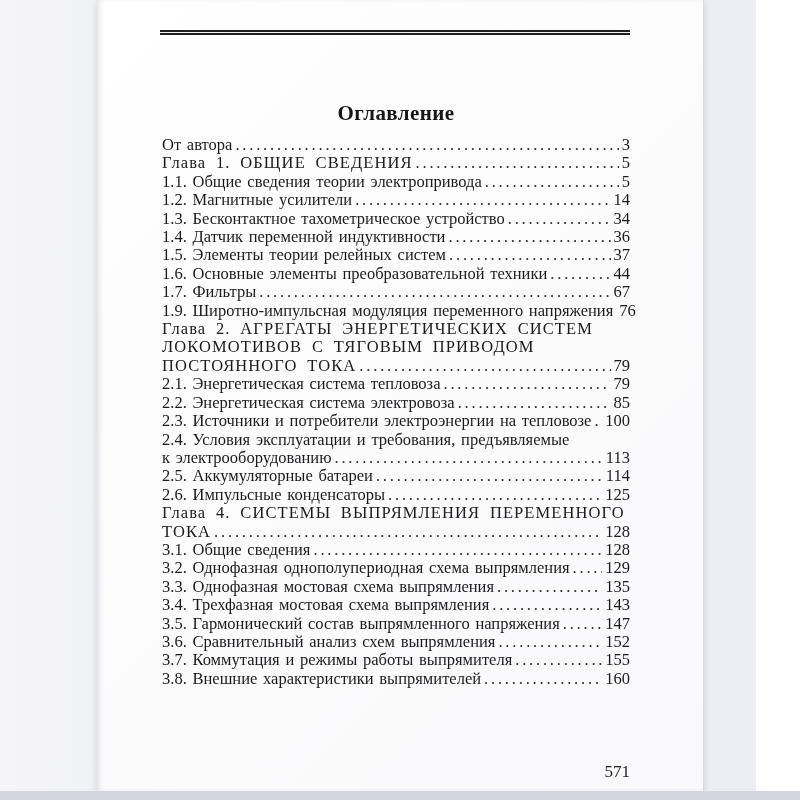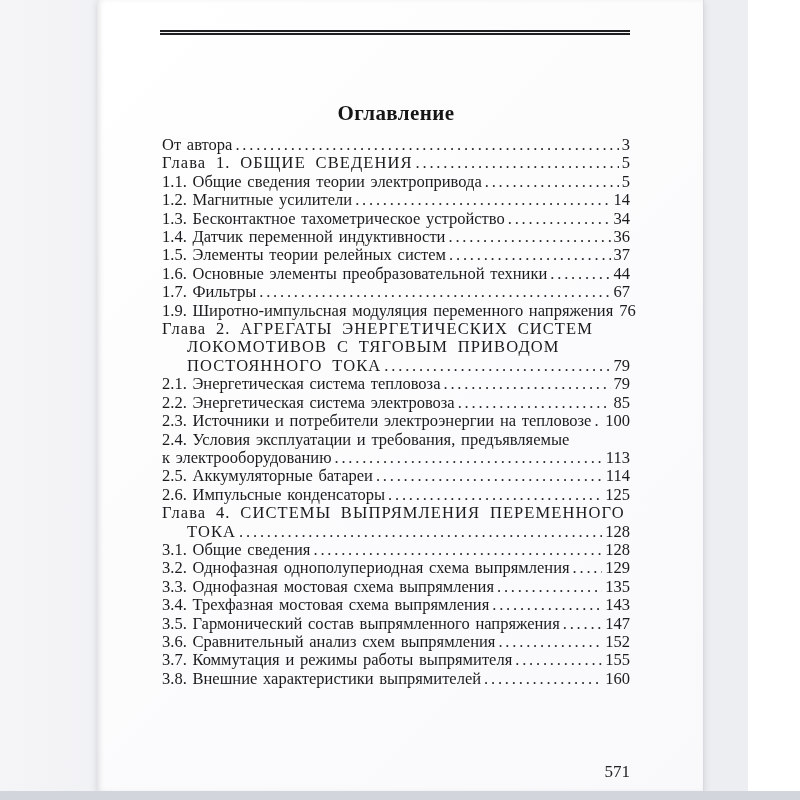--- a/index.html
+++ b/index.html
@@ -9,20 +9,21 @@
     height: 800px;
     overflow: hidden;
     font-family: "Liberation Serif", "DejaVu Serif", serif;
   }
   .stage {
     position: relative;
     width: 748px;
     height: 800px;
     background: linear-gradient(to right, #f5f5f7 0%, #f0f1f4 15%, #ecEEf1 100%);
     background-color: #eef0f3;
+    padding-left: 8px;
   }
   .table-edge {
     position: absolute;
     left: 0;
     bottom: 0;
     width: 800px;
     height: 9px;
     background: #d2d5dc;
   }
   .sheet {
@@ -77,21 +78,20 @@
   }
   .toc-entry .label {
     white-space: nowrap;
     word-spacing: 1.6px;
   }
   .toc-entry.chapter .label {
     letter-spacing: 1.1px;
     word-spacing: 4.5px;
   }
   .toc-entry.chapter .line.cont {
-    margin-left: 25px;
   }
   .dots {
     flex: 1;
     overflow: hidden;
     white-space: nowrap;
     margin: 0 2px 0 3px;
     color: #2a2a2c;
   }
   .dots::after {
     content: "................................................................................................................................";

